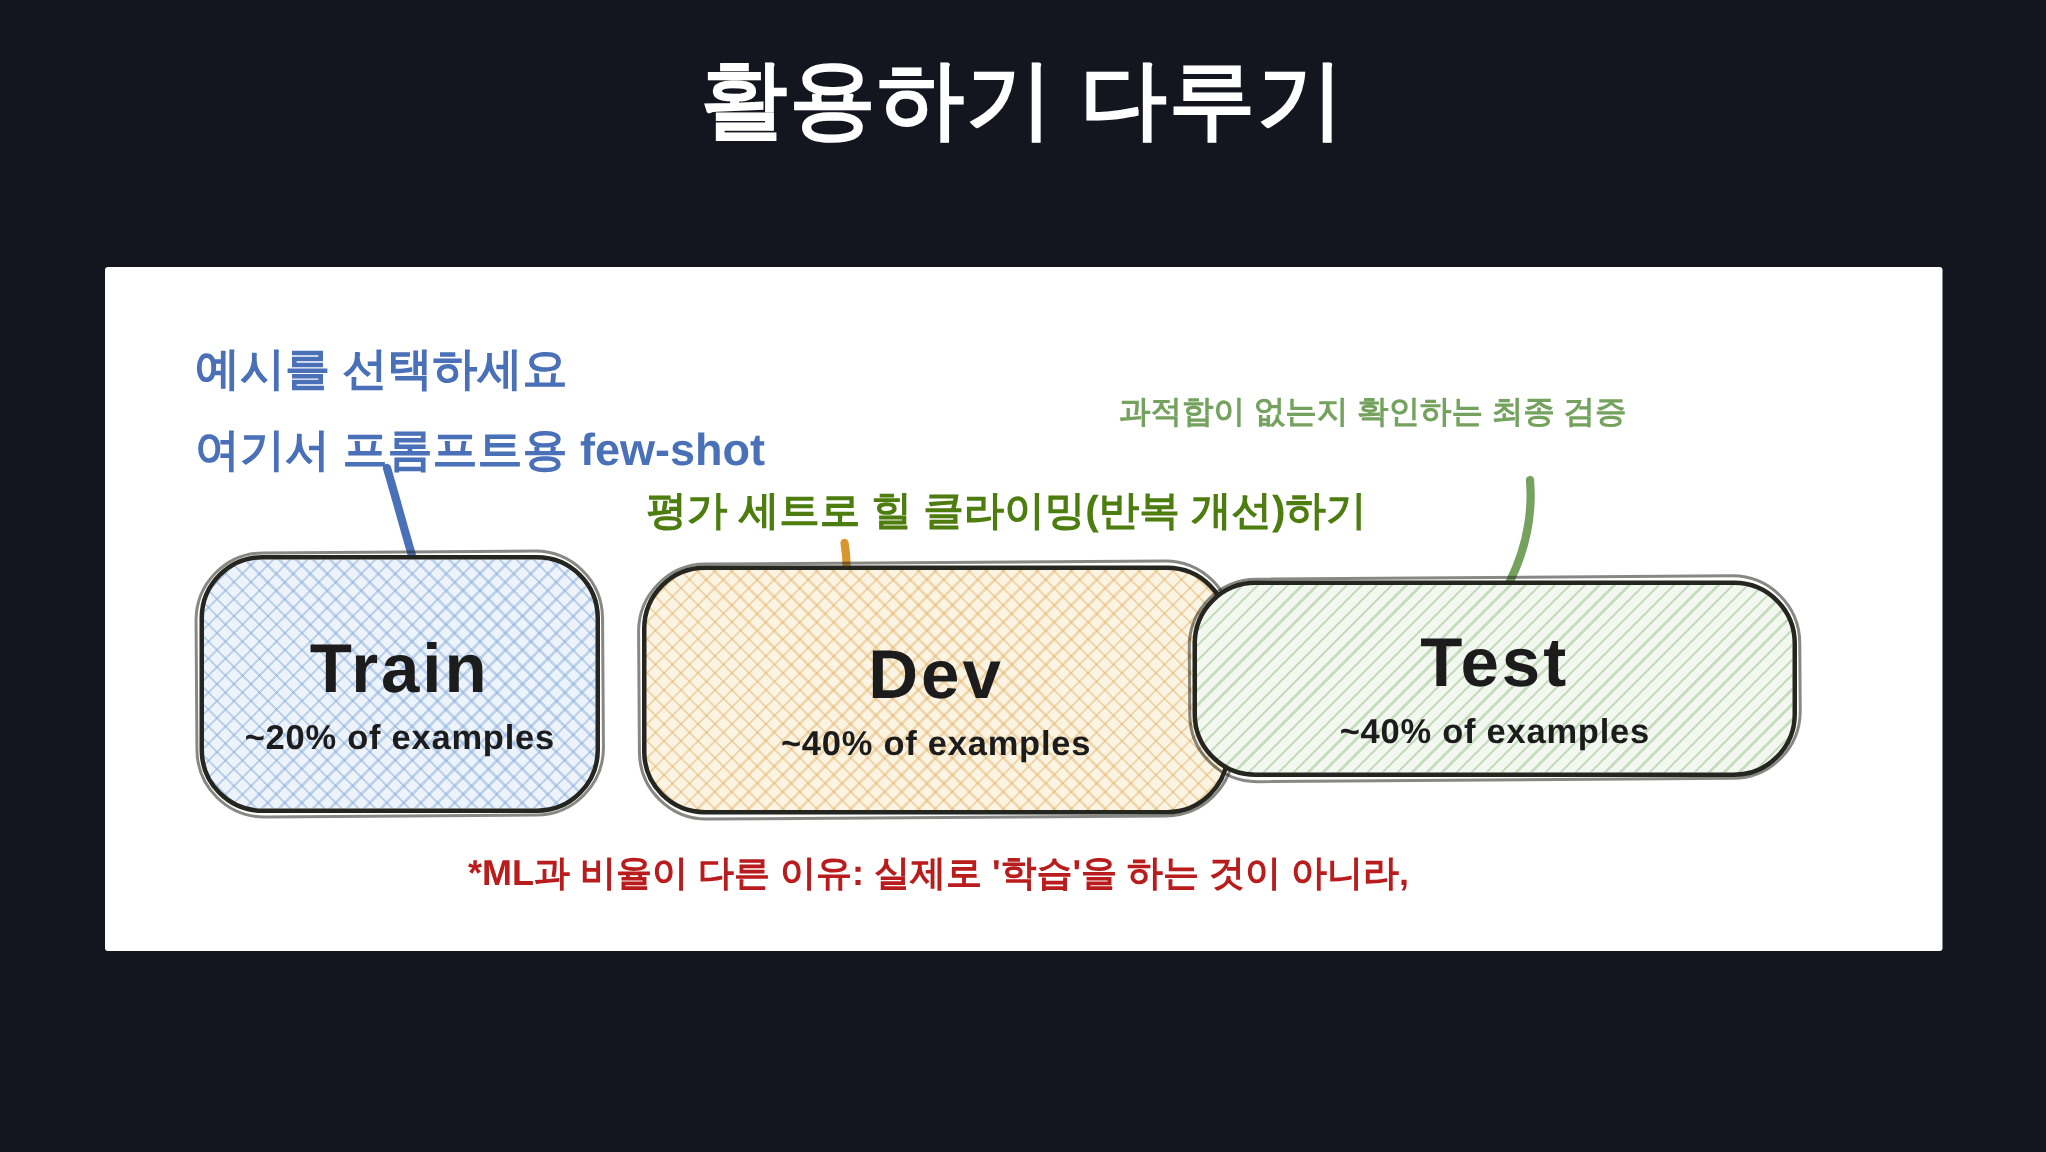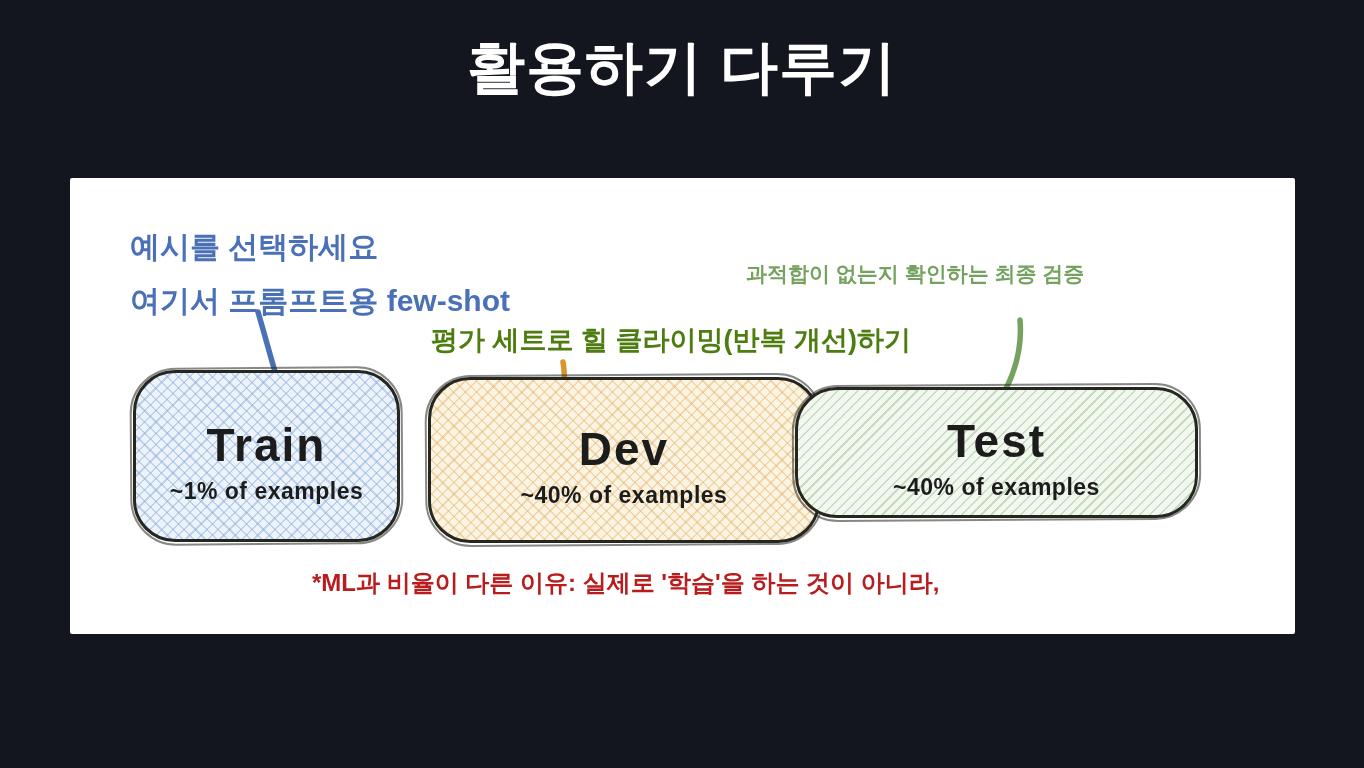--- a/index.html
+++ b/index.html
@@ -163,21 +163,21 @@
           <path d="M5,4 L20,14 L4,24" fill="none" stroke-width="5" stroke-linecap="round" stroke-linejoin="round" stroke="#75a25f"></path>
         </marker>
       </defs>
       <path d="M188,134 C198,168 205,196 213,219" fill="none" stroke-width="5.5" stroke-linecap="round" marker-end="url(#head-blue)" stroke="#4a70b8"></path>
       <path d="M493,184 C497,206 492,226 485,245" fill="none" stroke-width="5.5" stroke-linecap="round" marker-end="url(#head-orange)" stroke="#d9962f"></path>
       <path d="M950,142 C953,178 940,210 919,238" fill="none" stroke-width="5.5" stroke-linecap="round" marker-end="url(#head-green)" stroke="#75a25f"></path>
     </svg>
 
     <div class="box box-train">
       <div class="box-label">Train</div>
-      <div class="box-sublabel">~1% of examples</div>
+      <div class="box-sublabel">~20% of examples</div>
     </div>
 
     <div class="box box-dev">
       <div class="box-label">Dev</div>
       <div class="box-sublabel">~40% of examples</div>
     </div>
 
     <div class="box box-test">
       <div class="box-label">Test</div>
       <div class="box-sublabel">~40% of examples</div>

